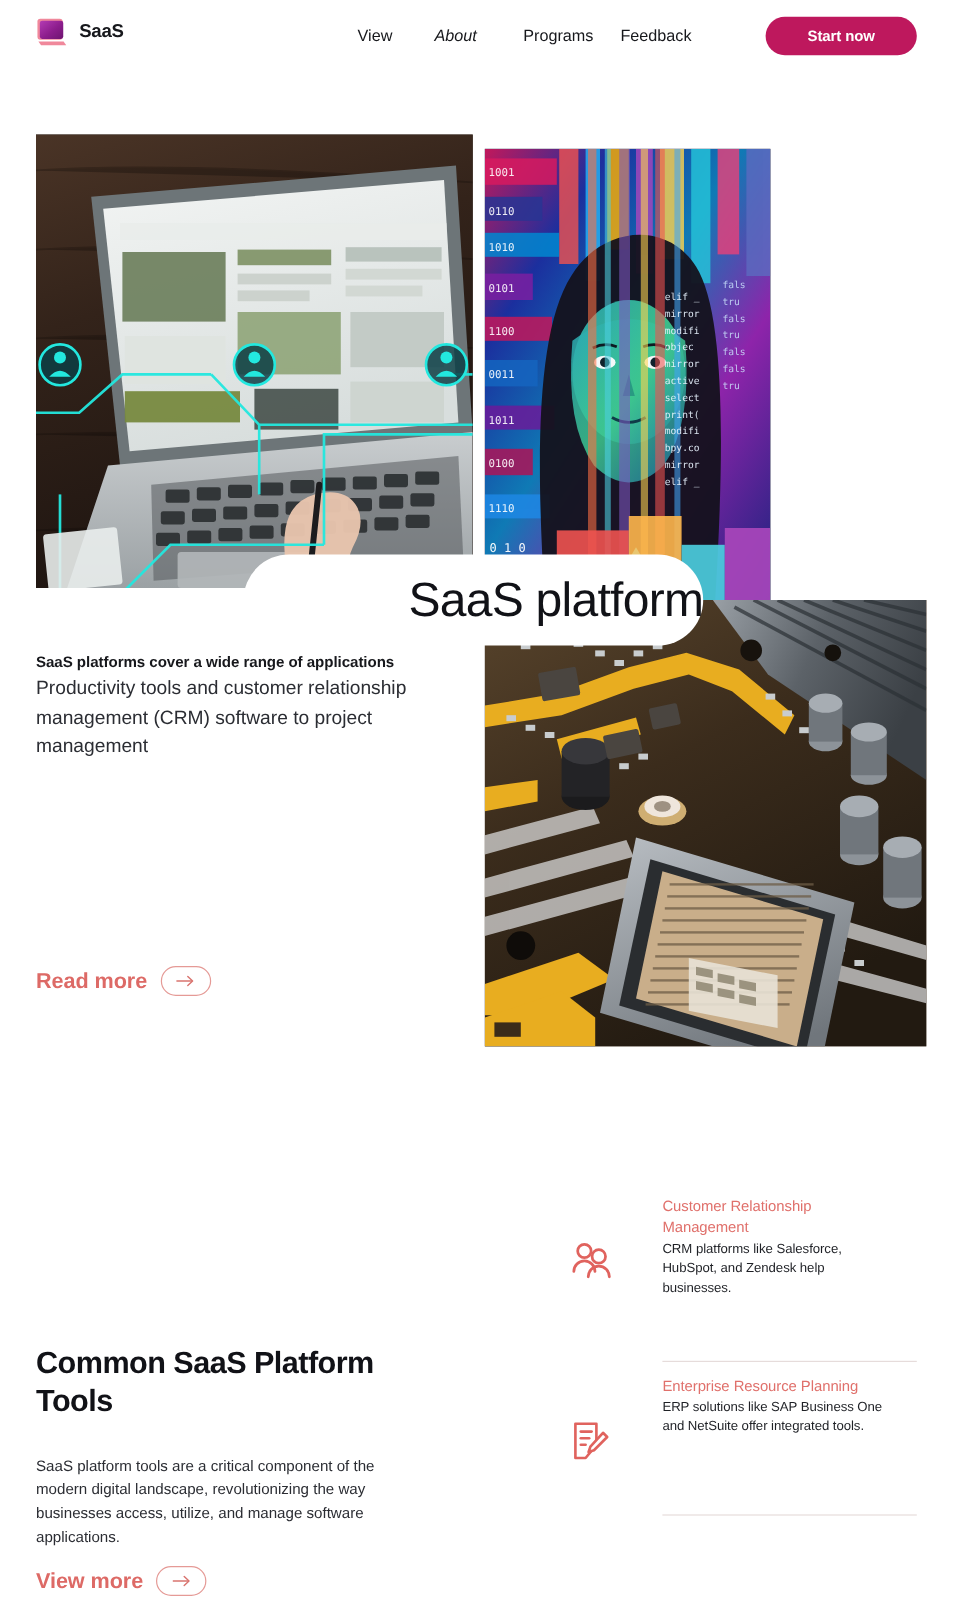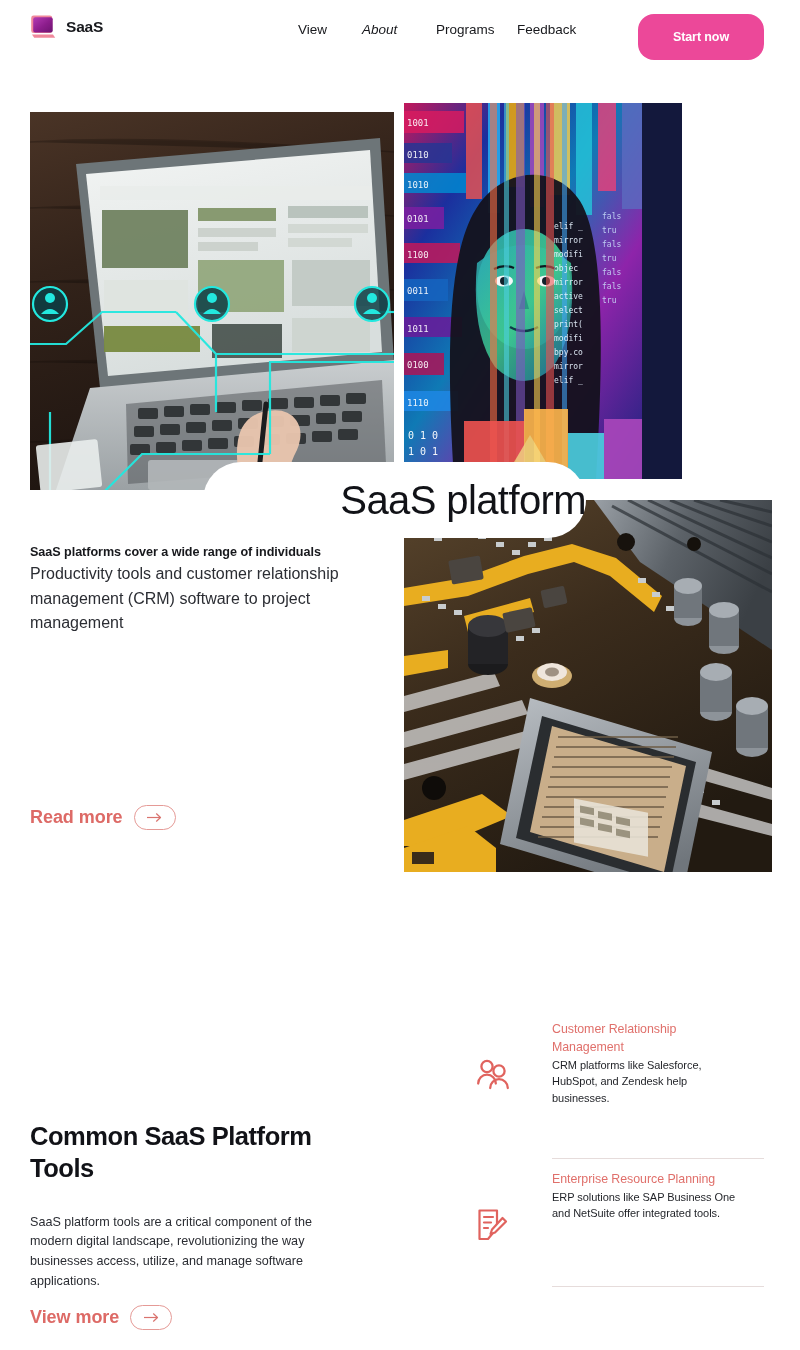--- a/index.html
+++ b/index.html
@@ -25,37 +25,37 @@
     font-size:13.5px; color:#17181c; text-decoration:none;
     display:inline-block;
   }
   .nav-item-0 { width:64px; }
   .nav-item-1 { width:74px;font-style:italic; }
   .nav-item-2 { width:81px; }
   .nav-item-3 { width:auto; }
 
   .cta {
     position:absolute; right:36px; top:14px;
-    width:126px; height:46px; border-radius:16px;
-    background:#ec4899; color:#ffffff;
+    width:126px; height:32px; border-radius:16px;
+    background:#be185d; color:#ffffff;
     font-size:12.5px; font-weight:bold;
     display:flex; align-items:center; justify-content:center;
     border:none; cursor:pointer; letter-spacing:-0.1px;
   }
 
   
   .hero { position:absolute; left:0; top:0; width:800px; height:880px; }
 
   .img-laptop {
     position:absolute; left:30px; top:112px; width:364px; height:378px;
     overflow:hidden; background:#2a1d14;
   }
   .img-face {
-    position:absolute; left:404px; top:103px; width:278px; height:376px;
-    overflow:hidden; background:#13183c;
+    position:absolute; left:404px; top:124px; width:238px; height:376px;
+    overflow:hidden; background:#13183c;text-align:center;
   }
   .img-board {
     position:absolute; left:404px; top:500px; width:368px; height:372px;
     overflow:hidden; background:#3a2b1d;
   }
 
   .pill-title {
     position:absolute; left:203px; top:462px;
     width:383px; height:76px; border-radius:38px;
     background:#ffffff; z-index:9;
@@ -95,21 +95,21 @@
   .tools-title {
     font-size:25.5px; color:#111217; line-height:1.27;
     letter-spacing:-0.45px;
   }
   .tools-body {
     margin-top:28px; font-size:12.6px; color:#2b2d33;
     line-height:1.56; width:300px;
   }
   .viewmore { position:absolute; left:30px; top:1305px; display:flex; align-items:center; gap:11px; }
 
-  .features { position:absolute; left:476px; top:1008px; width:296px; }
+  .features { position:absolute; left:476px; top:984px; width:296px; }
   .feature {
     position:relative; display:flex; align-items:flex-start;
     padding-top:12px;
   }
   .feature-divider {
     position:absolute; left:76px; right:8px; top:0; height:1px; background:#e6dcdb;
   }
   .feature-icon {
     width:46px; min-width:46px; display:flex; align-items:center;
     justify-content:flex-start; padding-top:38px;
@@ -527,21 +527,21 @@
         <rect x="8" y="352" width="22" height="12" fill="#3a2c1a"></rect>
       </svg>
     </div>
 
     <div class="pill-title">
       <span>SaaS platform</span>
     </div>
   </div>
 
   <div class="about">
-    <div class="about-lead">SaaS platforms cover a wide range of individuals</div>
+    <div class="about-lead">SaaS platforms cover a wide range of applications</div>
     <div class="about-sub">Productivity tools and customer relationship management (CRM) software to project management</div>
   </div>
 
   <div class="readmore">
     <span class="link-text">Read more</span>
     <span class="arrow-btn">
       <svg width="17" height="11" viewBox="0 0 17 11">
         <path d="M1 5.5 H14" stroke="#d9736e" stroke-width="1.2" fill="none"></path>
         <path d="M10.5 1.8 L14.5 5.5 L10.5 9.2" stroke="#d9736e" stroke-width="1.2" fill="none" stroke-linecap="round" stroke-linejoin="round"></path>
       </svg>

